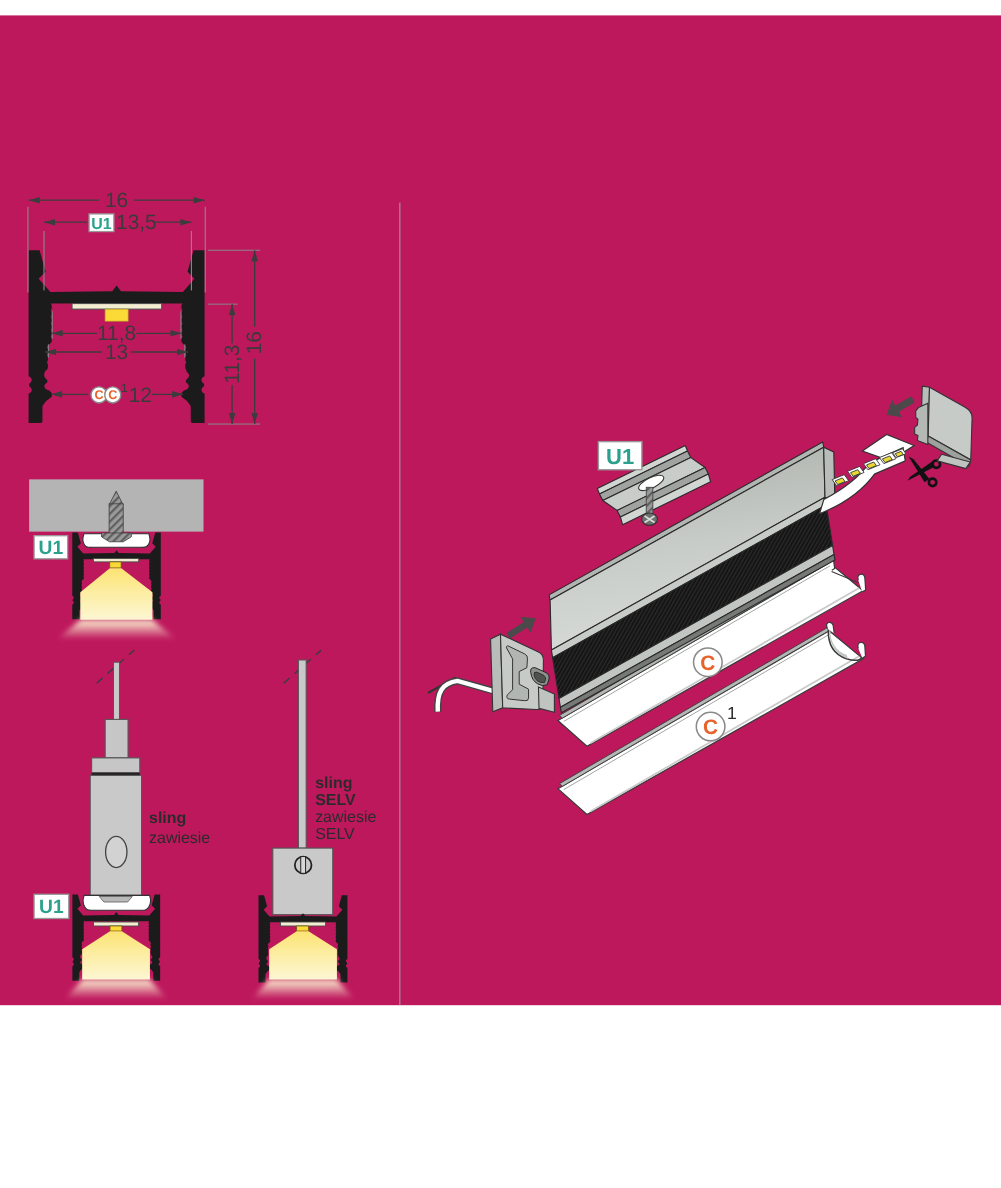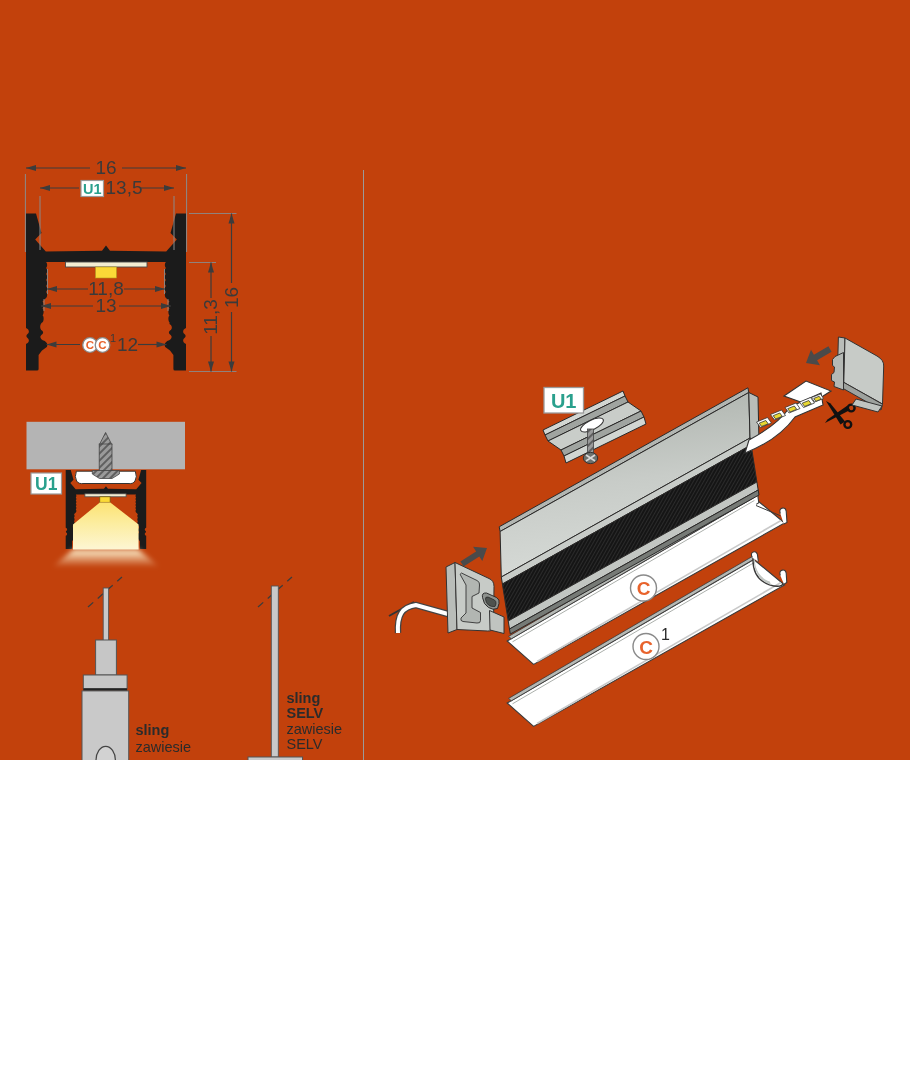--- a/index.html
+++ b/index.html
@@ -1,17 +1,17 @@
 <!DOCTYPE html>
 <html><head>
 <meta charset="utf-8">
 <style>
   html,body{margin:0;padding:0;background:#fff;}
-  #page{position:relative;width:910px;height:760px;background:#c2410c;overflow:hidden;
-        font-family:"Liberation Sans",sans-serif;}
+  #page{position:relative;width:910px;height:900px;background:#be185d;overflow:hidden;
+        font-family:"Liberation Sans",sans-serif;margin-top:14px;}
   svg{position:absolute;top:0;left:0;}
 </style>
 </head>
 <body>
 <div id="page">
 <svg width="910" height="1080" viewBox="0 0 910 1080" font-family="Liberation Sans, sans-serif">
 <defs>
   <pattern id="ribs" width="3" height="12" patternUnits="userSpaceOnUse" patternTransform="rotate(29.5)">
     <rect width="3" height="12" fill="#151515"></rect>
     <rect x="0" width="1" height="12" fill="#2b2b2b"></rect>

